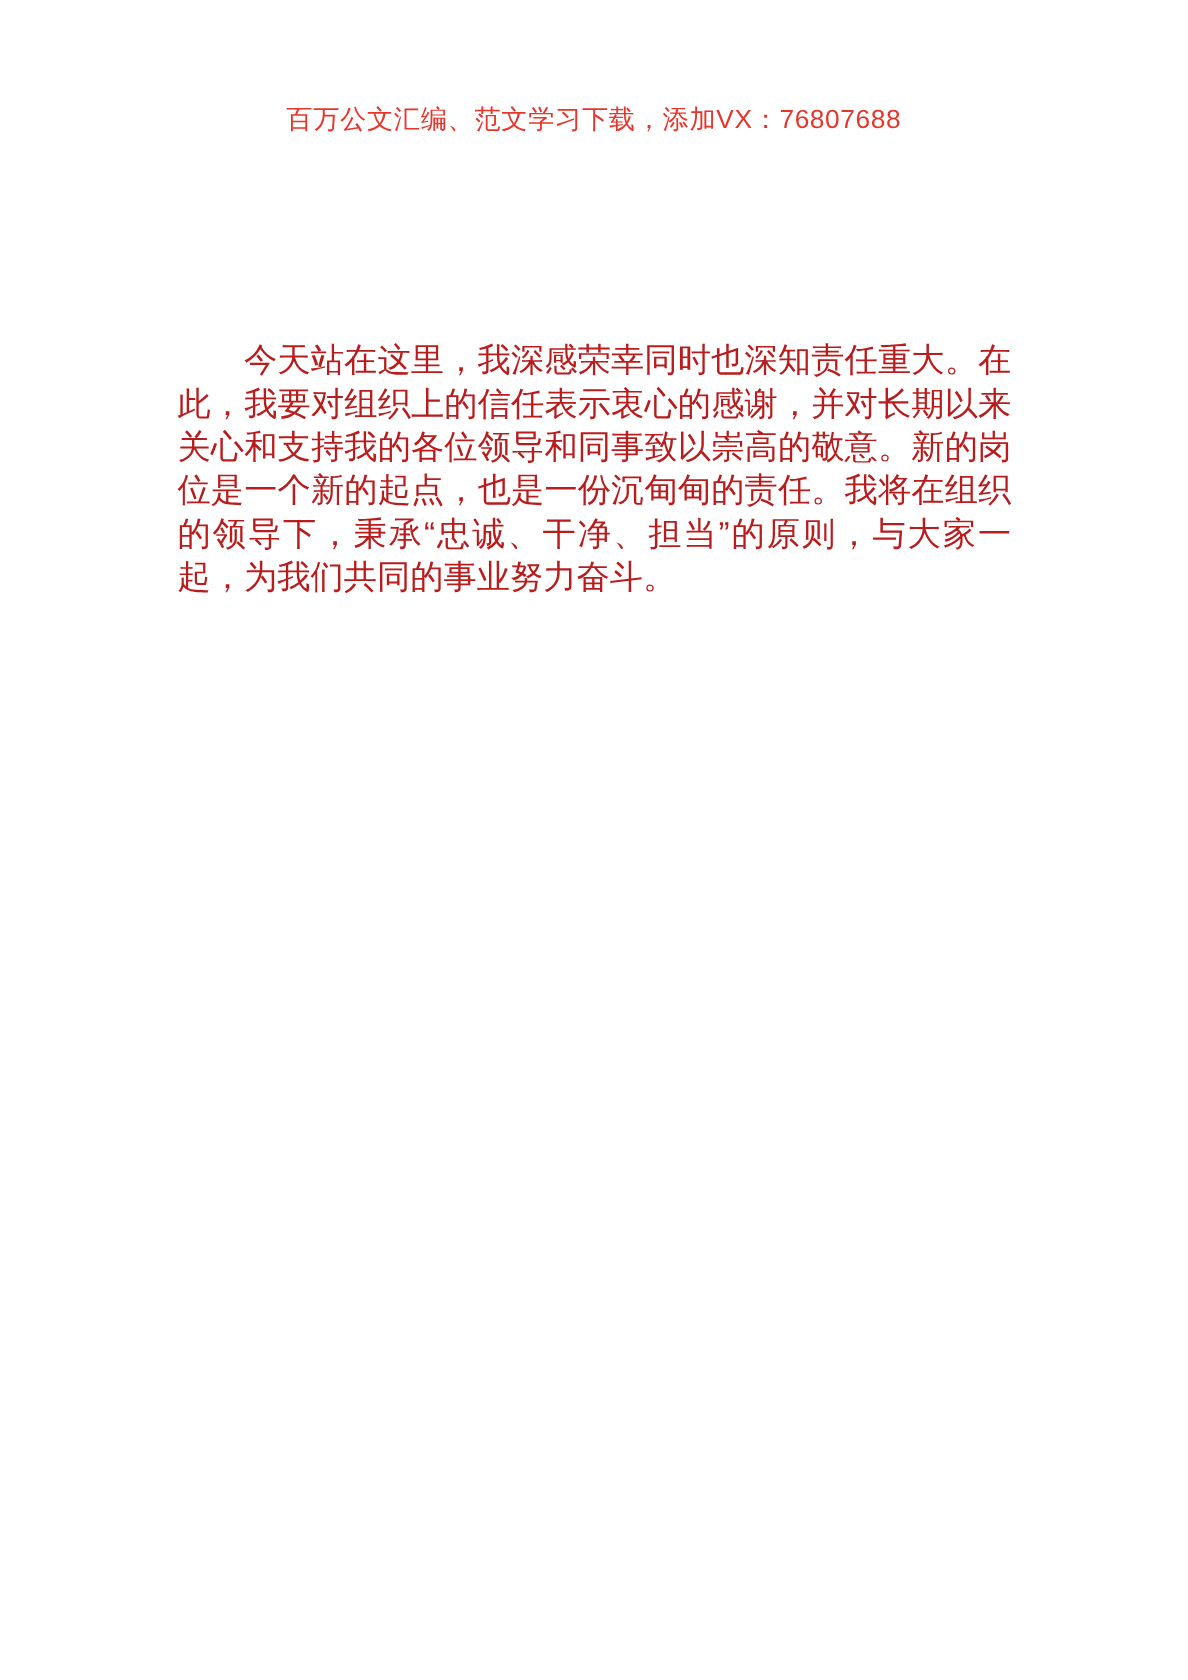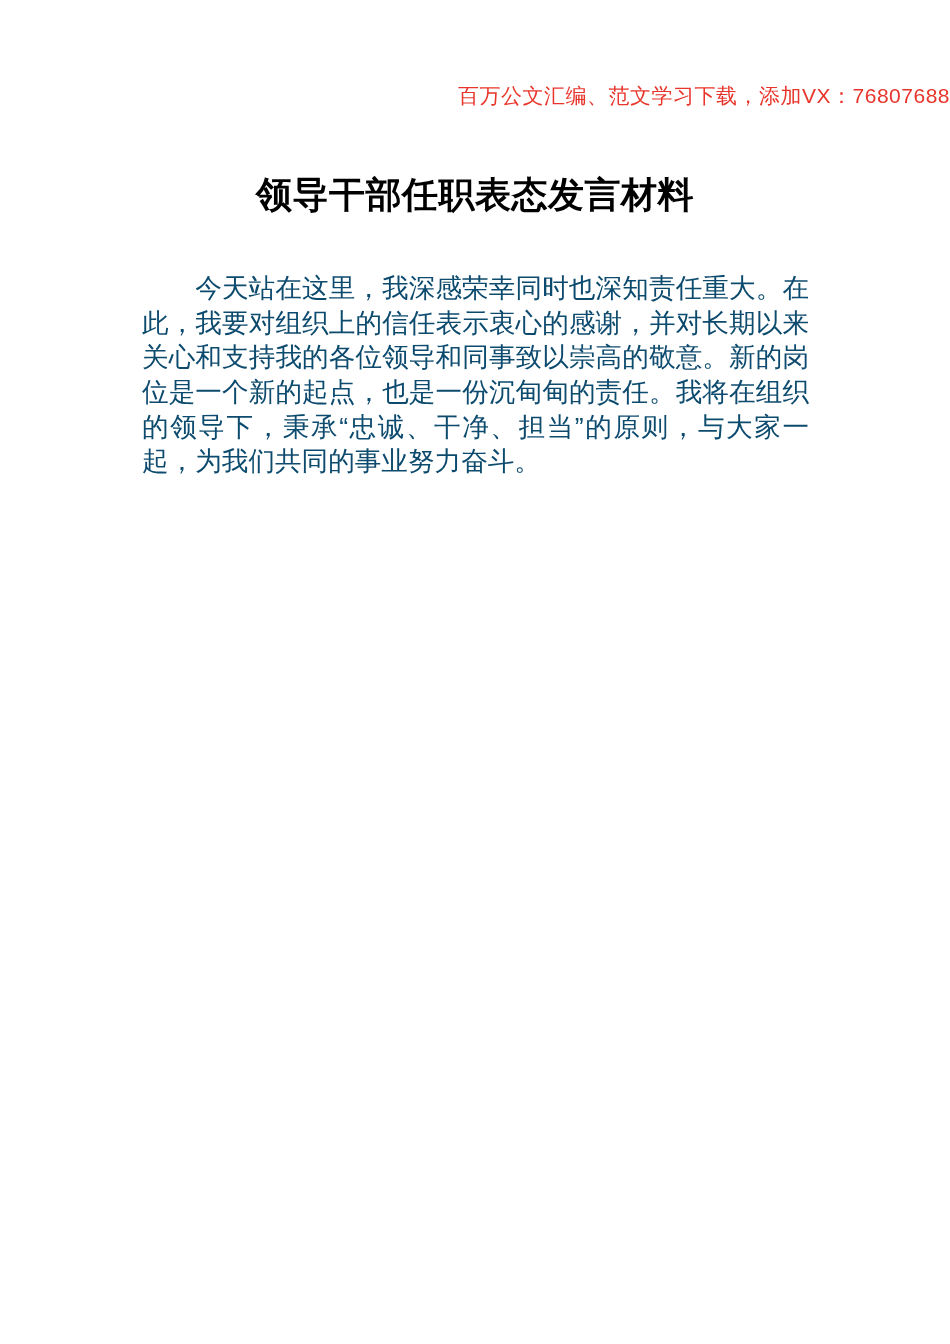--- a/index.html
+++ b/index.html
@@ -13,21 +13,21 @@
     height: 1344px;
     background: #ffffff;
     overflow: hidden;
     font-family: "Liberation Sans", sans-serif;
   }
   .promo-header {
     position: absolute;
     top: 83px;
     left: 0;
     width: 100%;
-    text-align: right;
+    text-align: center;
     font-size: 21px;
     line-height: 26px;
     color: #e8352b;
     letter-spacing: 0.5px;
     white-space: nowrap;
   }
   .doc-title {
     position: absolute;
     top: 171px;
     left: 0;
@@ -38,39 +38,38 @@
     line-height: 48px;
     font-weight: 600;
     color: #000000;
     letter-spacing: 0.5px;
   }
   .doc-body {
     position: absolute;
     top: 271px;
     left: 142px;
     width: 667px;
-    color: #0c4a6e;
+    color: #b91c1c;
     font-size: 26.6px;
     line-height: 34.65px;
     text-align: justify;
     word-break: break-all;
   }
   .doc-body p.para {
     margin: 0;
     padding: 0;
     text-indent: 2em;
   }
 </style>
 </head>
 <body>
 
 <div class="page" style="background: rgb(255, 255, 255);">
 
   <div class="promo-header" style="color: rgb(232, 53, 43);">百万公文汇编、范文学习下载，添加VX：76807688</div>
 
-  <h1 class="doc-title">领导干部任职表态发言材料</h1>
 
   <div class="doc-body">
 
   <p class="para">今天站在这里，我深感荣幸同时也深知责任重大。在此，我要对组织上的信任表示衷心的感谢，并对长期以来关心和支持我的各位领导和同事致以崇高的敬意。新的岗位是一个新的起点，也是一份沉甸甸的责任。我将在组织的领导下，秉承“忠诚、干净、担当”的原则，与大家一起，为我们共同的事业努力奋斗。</p>
     </div>
 
 </div>
 
 </body></html>

